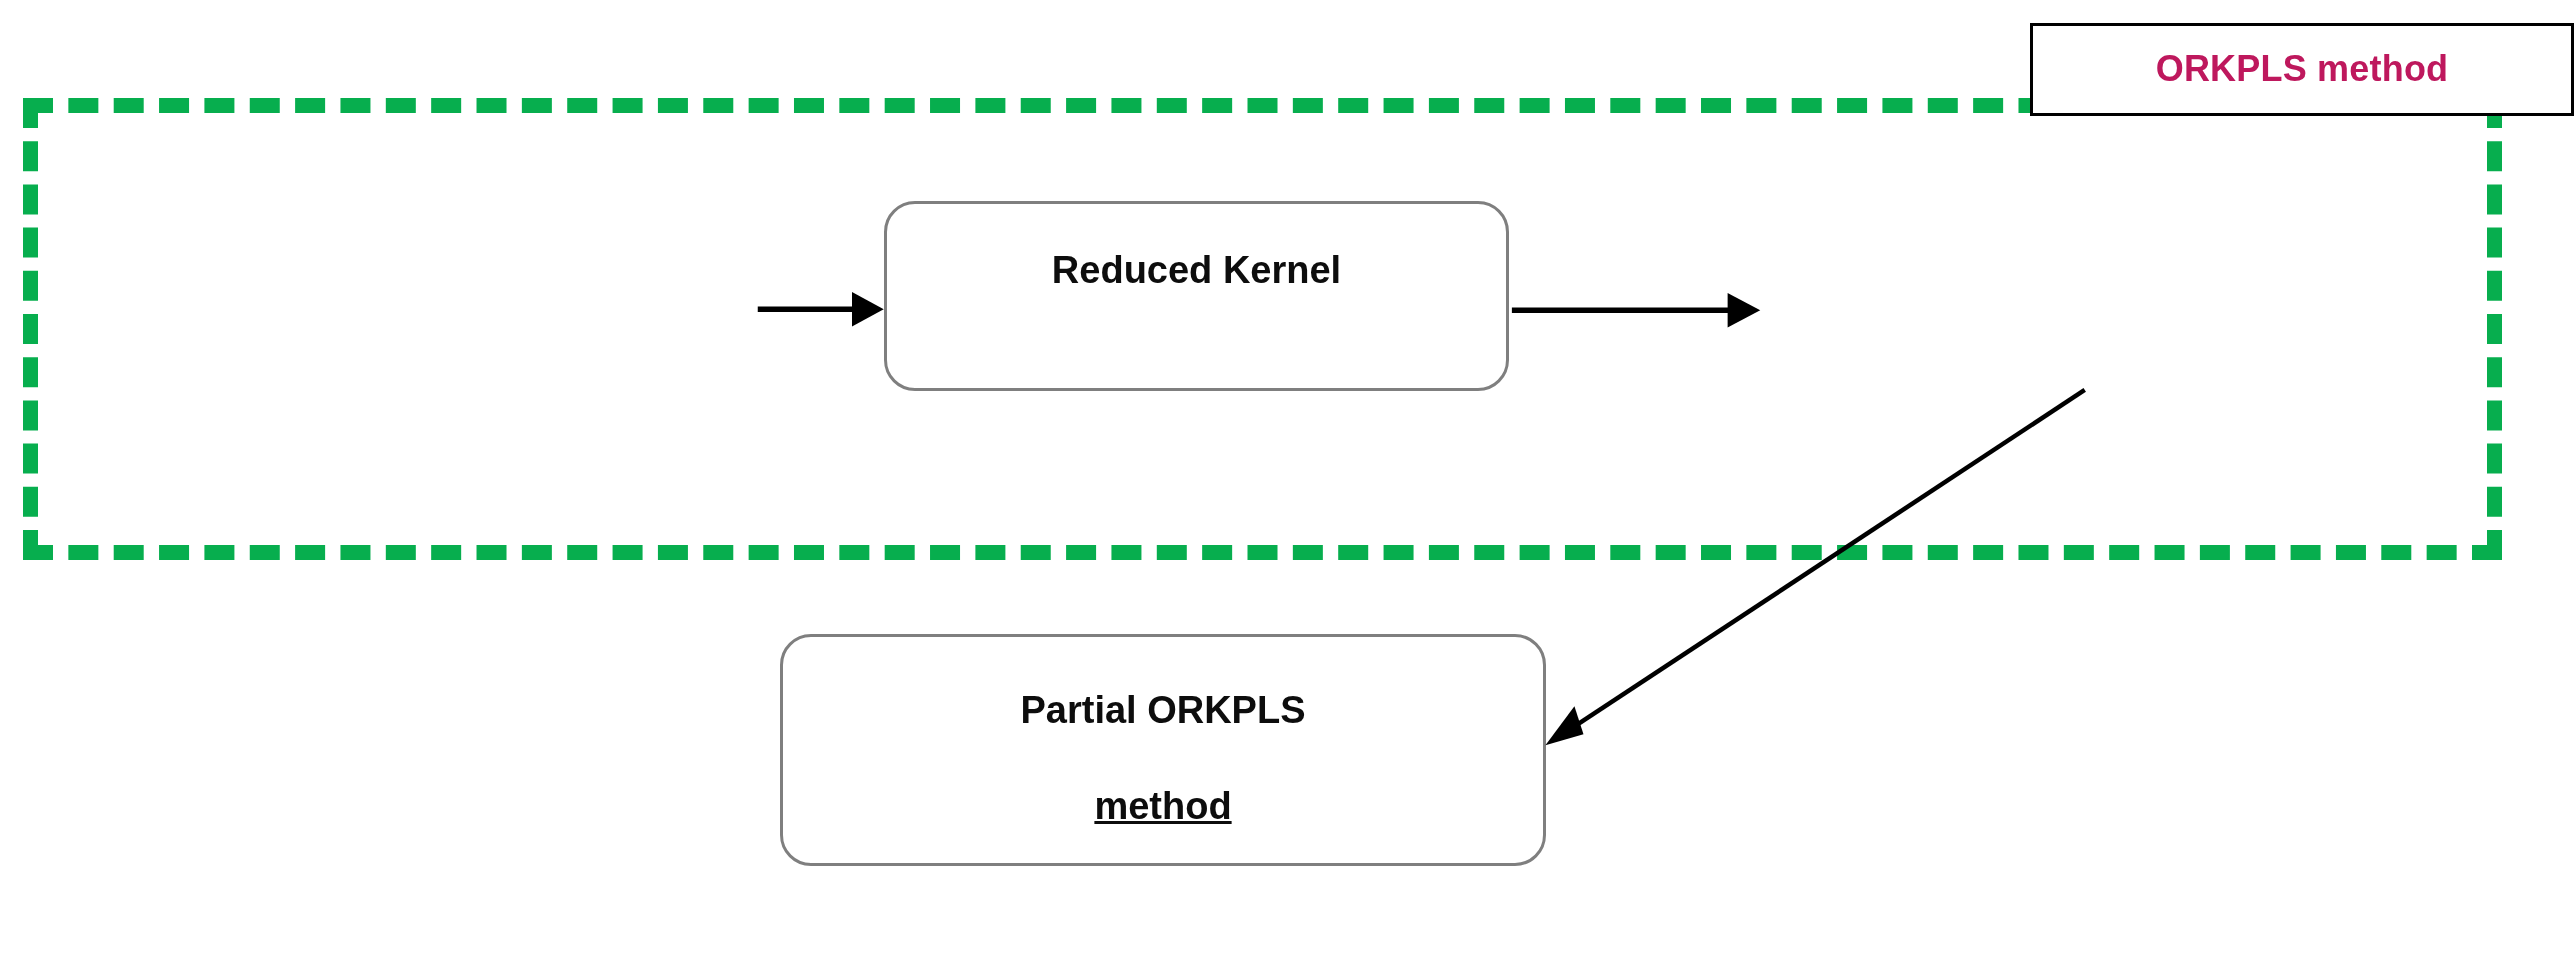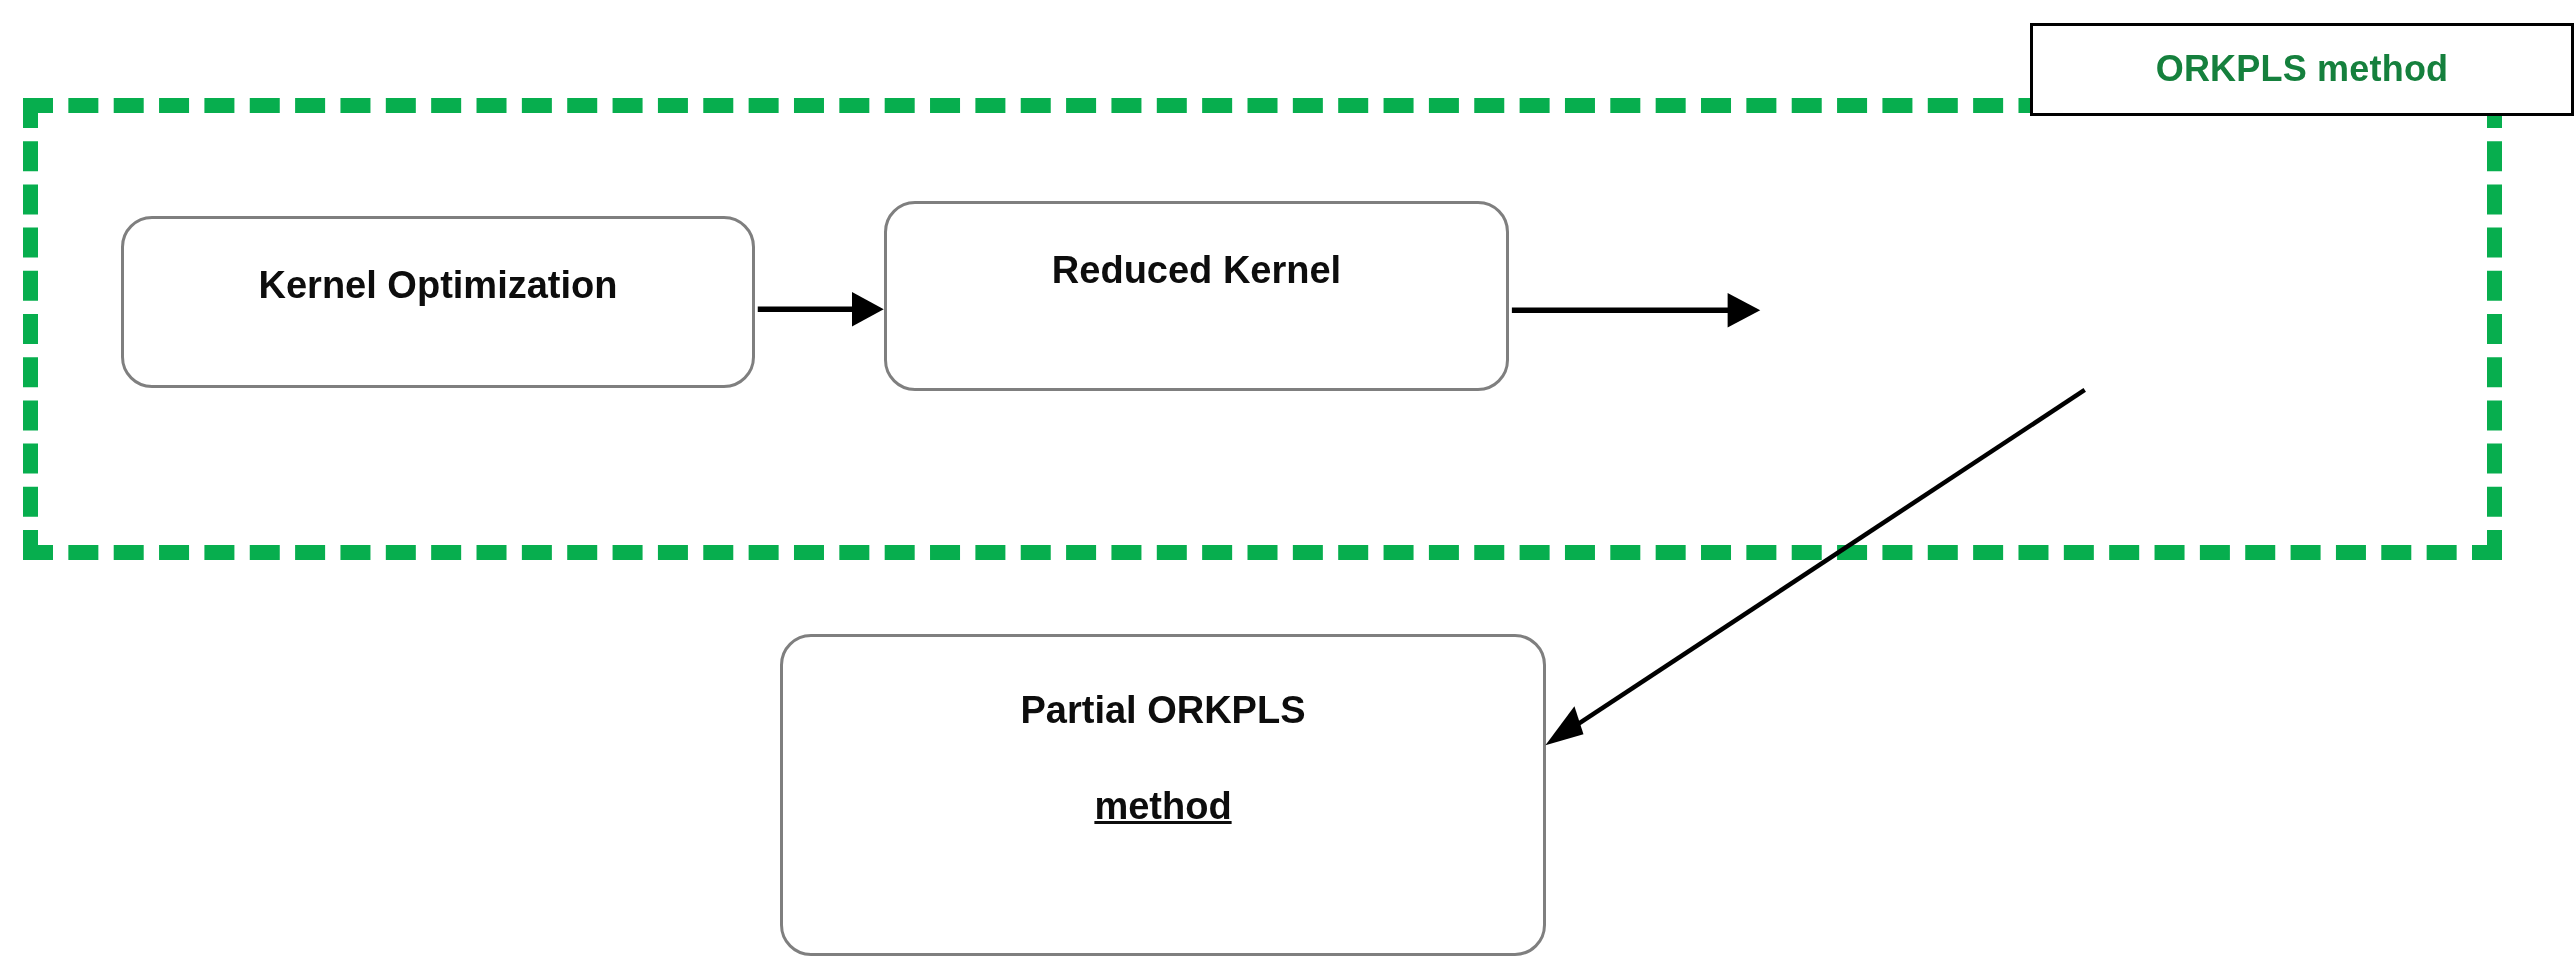--- a/index.html
+++ b/index.html
@@ -36,21 +36,21 @@
     border: 3.6px solid #000000;
     box-sizing: border-box;
     background: #ffffff;
     display: flex;
     align-items: center;
     justify-content: center;
   }
   .label-box-text {
     font-size: 36px;
     font-weight: bold;
-    color: #15803d;
+    color: #be185d;
     letter-spacing: 0.2px;
     white-space: nowrap;
   }
   
   .node {
     position: absolute;
     background: #ffffff;
     border: 3.6px solid #7f7f7f;
     border-radius: 31px;
     box-sizing: border-box;
@@ -77,21 +77,21 @@
     justify-content: flex-start;
     padding-top: 47px;
   }
   #node-online {
     left: 1760px; top: 189px; width: 633px; height: 201px;
     justify-content: flex-start;
     padding-top: 32px;
   }
   #node-online .node-line + .node-line { margin-top: 25px; }
   #node-partial {
-    left: 780px; top: 634px; width: 766px; height: 322px;
+    left: 780px; top: 634px; width: 766px; height: 232px;
     justify-content: flex-start;
     padding-top: 54px;
   }
   #node-partial .node-line + .node-line { margin-top: 56px; text-decoration: underline; }
 
   
   .arrows {
     position: absolute;
     left: 0; top: 0;
     width: 2576px;
@@ -103,23 +103,20 @@
 <body>
 
 <div id="canvas">
 
   <div class="group-rect"></div>
 
   <div class="label-box">
     <span class="label-box-text">ORKPLS method</span>
   </div>
 
-  <div class="node" id="node-kernel">
-    <span class="node-line">Kernel Optimization</span>
-  </div>
 
   <div class="node" id="node-reduced">
     <span class="node-line">Reduced Kernel</span>
   </div>
 
 
   <div class="node" id="node-partial">
     <span class="node-line">Partial ORKPLS</span>
     <span class="node-line">method</span>
   </div>

